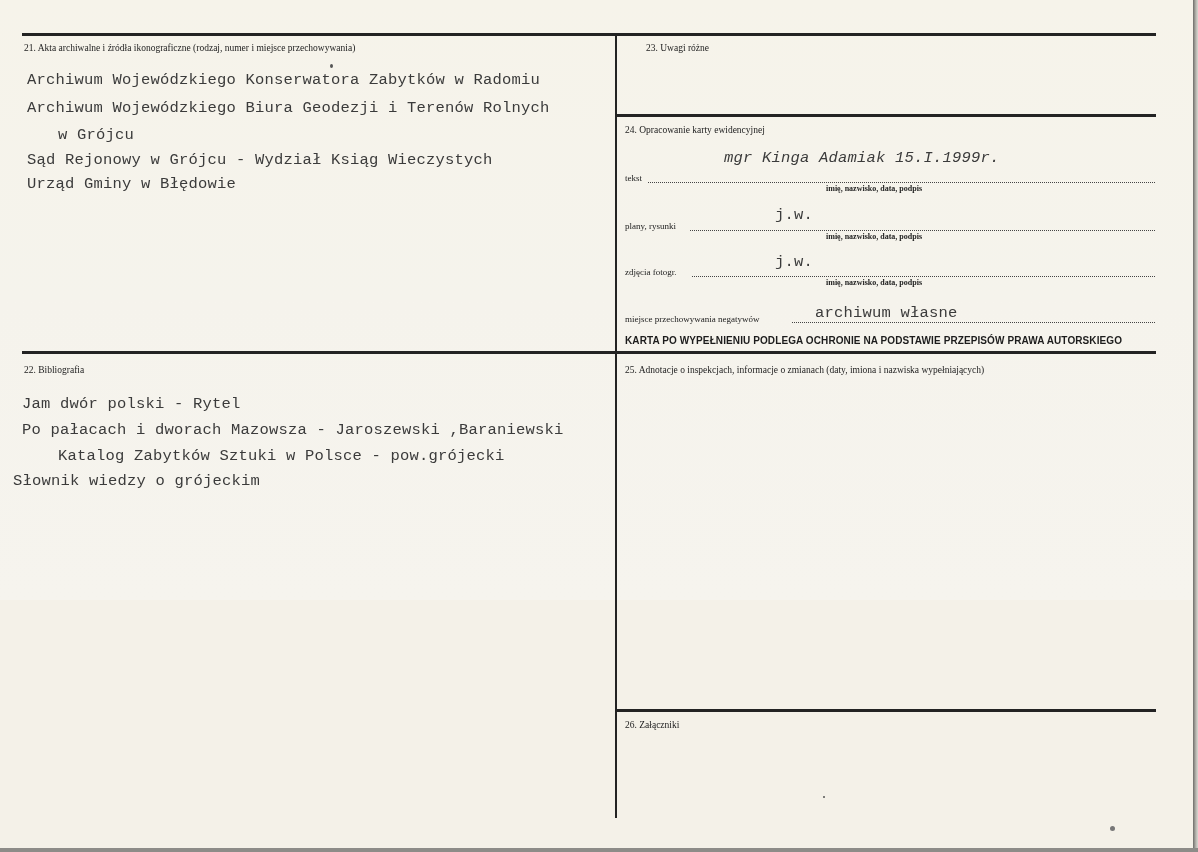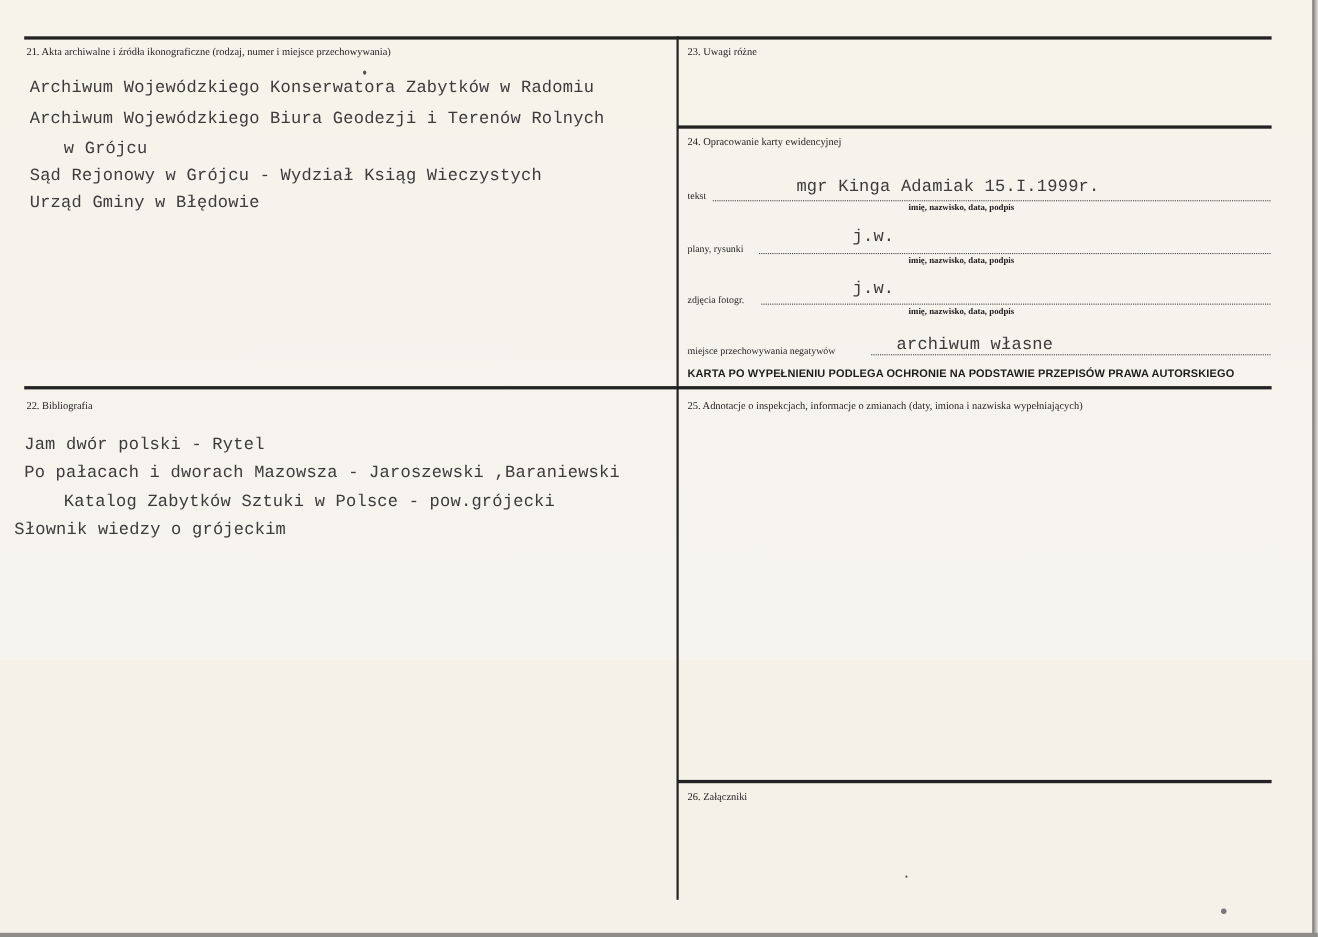--- a/index.html
+++ b/index.html
@@ -66,30 +66,30 @@
 
   <div>
     <div class="label" style="left:24px; top:365px;">22. Bibliografia</div>
     <div class="typed" style="left:22px; top:395px;">Jam dwór polski - Rytel</div>
     <div class="typed" style="left:22px; top:421px;">Po pałacach i dworach Mazowsza - Jaroszewski ,Baraniewski</div>
     <div class="typed" style="left:22px; top:447px;margin-left:36px;">Katalog Zabytków Sztuki w Polsce - pow.grójecki</div>
     <div class="typed" style="left:13px; top:472px;">Słownik wiedzy o grójeckim</div>
   </div>
 
   <div>
-    <div class="label" style="left:625px; top:43px;text-align:right;">23. Uwagi różne</div>
+    <div class="label" style="left:646px; top:43px;text-align:right;">23. Uwagi różne</div>
   </div>
 
   <div>
     <div class="label" style="left:625px; top:125px;">24. Opracowanie karty ewidencyjnej</div>
 
     <div>
       <div class="field-label" style="left:625px; top:173px;">tekst</div>
       <div class="dots" style="left:648px; top:182px; width:507px;"></div>
-      <div class="typed" style="left:724px; top:161px;">mgr Kinga Adamiak 15.I.1999r.</div>
+      <div class="typed" style="left:724px; top:149px;font-style:italic;">mgr Kinga Adamiak 15.I.1999r.</div>
       <div class="sub" style="left:826px; top:184px;">imię, nazwisko, data, podpis</div>
     </div>
 
     <div>
       <div class="field-label" style="left:625px; top:221px;">plany, rysunki</div>
       <div class="dots" style="left:690px; top:230px; width:465px;"></div>
       <div class="typed" style="left:775px; top:206px;">j.w.</div>
       <div class="sub" style="left:826px; top:232px;">imię, nazwisko, data, podpis</div>
     </div>
 

